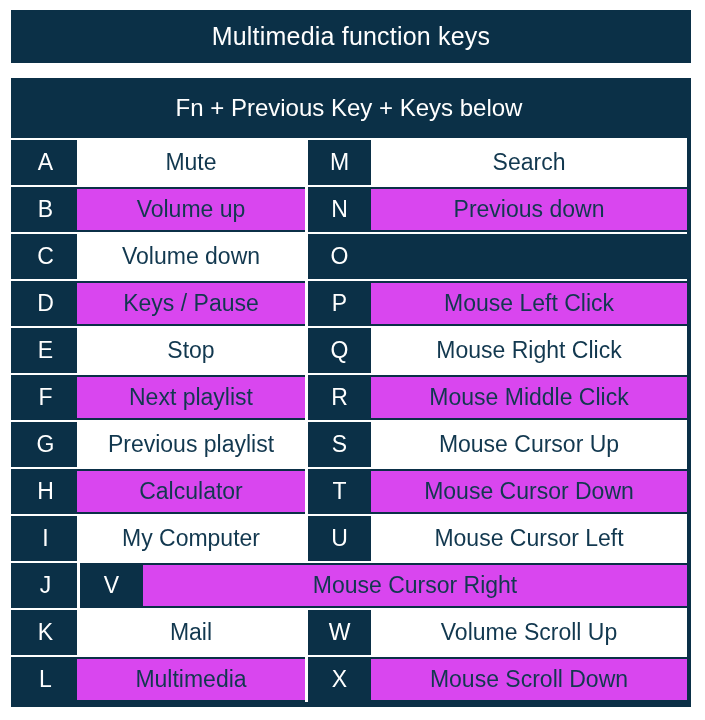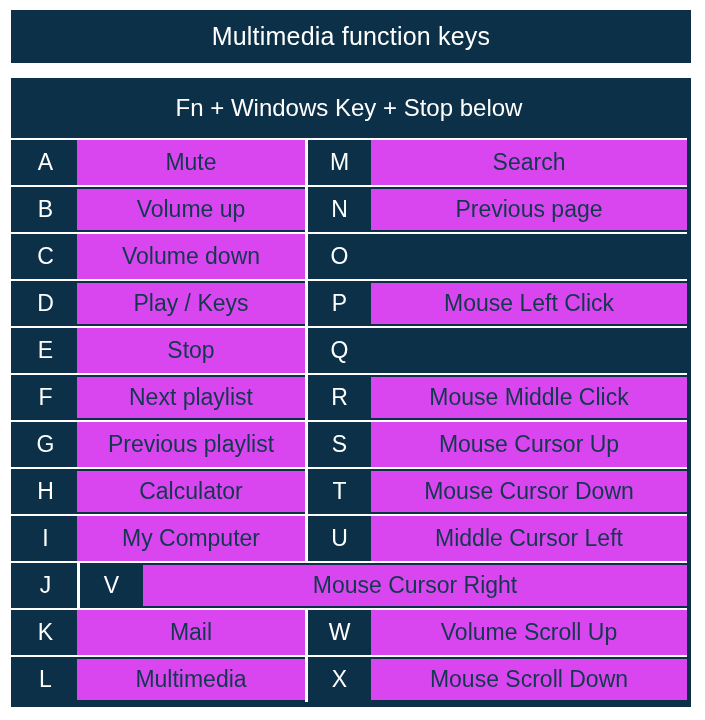--- a/index.html
+++ b/index.html
@@ -71,21 +71,21 @@
   .row {
     display: flex;
     height: 47px;
     box-sizing: border-box;
     border-top: 2px solid #ffffff;
   }
   .row.shaded .cell-desc {
     background: #d946ef;
   }
   .row.plain .cell-desc {
-    background: #d946ef;
+    background: #ffffff;
   }
   .row.shaded .cell-desc {
     border-top: 2px solid #0B3047;
     border-bottom: 2px solid #0B3047;
   }
 
   .cell-key {
     width: 66px;
     flex: 0 0 66px;
     background: #0B3047;
@@ -123,50 +123,51 @@
 </style>
 </head>
 <body>
 
 <div id="page">
 
   <div class="title-bar">Multimedia function keys</div>
 
   <div class="table-block">
 
-    <div class="subheader">Fn + Windows Key + Stop below</div>
+    <div class="subheader">Fn + Previous Key + Keys below</div>
 
     <div class="rows">
         <div class="row plain">
           <div class="cell-key">A</div>
           <div class="cell-desc left-col">Mute</div>
           <div class="cell-key">M</div>
           <div class="cell-desc right-col">Search</div>
         </div>
         <div class="row shaded">
           <div class="cell-key">B</div>
           <div class="cell-desc left-col">Volume up</div>
           <div class="cell-key">N</div>
-          <div class="cell-desc right-col">Previous page</div>
+          <div class="cell-desc right-col">Previous down</div>
         </div>
         <div class="row plain">
           <div class="cell-key">C</div>
           <div class="cell-desc left-col">Volume down</div>
           <div class="cell-key">O</div>
         </div>
         <div class="row shaded">
           <div class="cell-key">D</div>
-          <div class="cell-desc left-col">Play / Keys</div>
+          <div class="cell-desc left-col">Keys / Pause</div>
           <div class="cell-key">P</div>
           <div class="cell-desc right-col">Mouse Left Click</div>
         </div>
         <div class="row plain">
           <div class="cell-key">E</div>
           <div class="cell-desc left-col">Stop</div>
           <div class="cell-key">Q</div>
+          <div class="cell-desc right-col">Mouse Right Click</div>
         </div>
         <div class="row shaded">
           <div class="cell-key">F</div>
           <div class="cell-desc left-col">Next playlist</div>
           <div class="cell-key">R</div>
           <div class="cell-desc right-col">Mouse Middle Click</div>
         </div>
         <div class="row plain">
           <div class="cell-key">G</div>
           <div class="cell-desc left-col">Previous playlist</div>
@@ -176,21 +177,21 @@
         <div class="row shaded">
           <div class="cell-key">H</div>
           <div class="cell-desc left-col">Calculator</div>
           <div class="cell-key">T</div>
           <div class="cell-desc right-col">Mouse Cursor Down</div>
         </div>
         <div class="row plain">
           <div class="cell-key">I</div>
           <div class="cell-desc left-col">My Computer</div>
           <div class="cell-key">U</div>
-          <div class="cell-desc right-col">Middle Cursor Left</div>
+          <div class="cell-desc right-col">Mouse Cursor Left</div>
         </div>
         <div class="row shaded">
           <div class="cell-key">J</div>
           <div class="cell-key">V</div>
           <div class="cell-desc right-col">Mouse Cursor Right</div>
         </div>
         <div class="row plain">
           <div class="cell-key">K</div>
           <div class="cell-desc left-col">Mail</div>
           <div class="cell-key">W</div>

